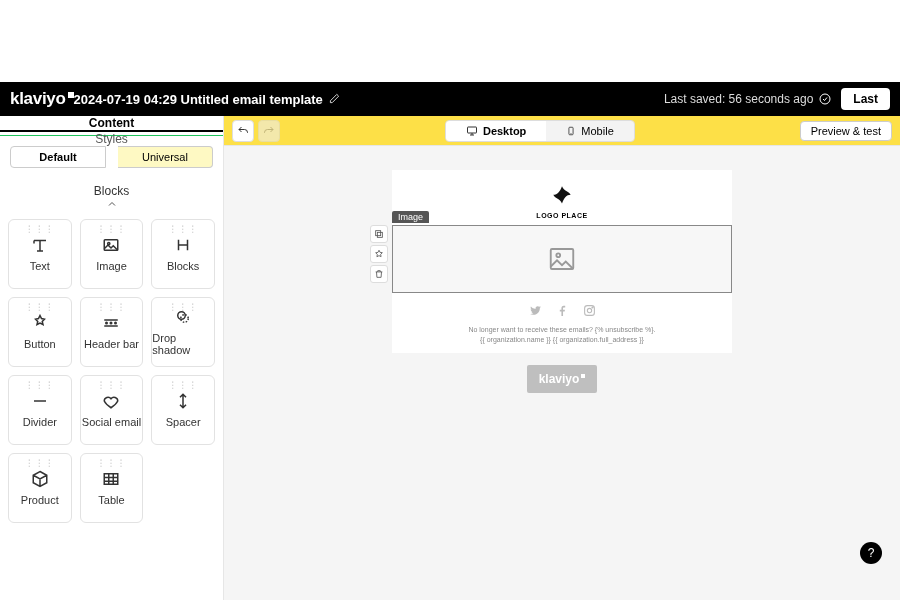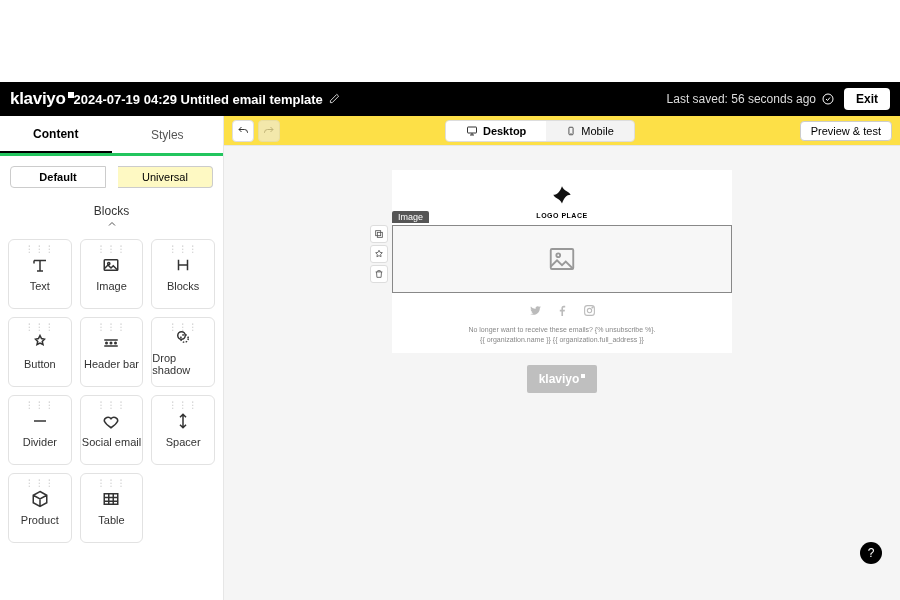--- a/index.html
+++ b/index.html
@@ -14,21 +14,21 @@
   .title { font-weight: 600; font-size: 13px; display:flex; align-items:center; }
   .pencil { margin-left:6px; opacity:.9; }
   .topbar-spacer { flex: 1; }
   .lastsaved { font-size: 12px; color:#ddd; display:flex; align-items:center; }
   .check-circ { margin-left:6px; display:inline-flex; }
   .exit-btn { margin-left: 10px; background: #fff; color: #000; border:none; border-radius: 4px; padding: 4px 12px; font-size: 12px; font-weight:600; cursor:pointer; }
 
   
   .body { flex:1; display:flex; min-height:0; }
   .sidebar { width: 224px; border-right:1px solid #e6e6e6; display:flex; flex-direction:column; background:#fff; }
-  .tabs1 { display:flex; height:40px; border-bottom:3px solid #22c55e; }
+  .tabs1 { display:flex; height:20px; border-bottom:1px solid #22c55e;flex-direction:column; }
   .tab1 { flex:1; display:flex; align-items:center; justify-content:center; font-size:12px; color:#555; cursor:pointer; }
   .tab1.active { color:#000; border-bottom:2px solid #000; font-weight:600; }
   .subtabs { display:flex; padding:10px; gap:12px; }
   .subtab { flex:1; font-size:11px; text-align:center; padding:4px 0; border:1px solid #ccc; cursor:pointer; background:#fef9c3; }
   .subtab.active { background:#fff; font-weight:600; }
   .subtab:first-child { border-radius:4px 0 0 4px; }
   .subtab:last-child { border-radius:0 4px 4px 0; border-left:none; }
   .blocks-head { display:flex; align-items:center; justify-content:space-between; padding:6px 12px; font-size:12px; color:#333;flex-direction:column; }
   .chev { cursor:pointer; }
   .block-grid { padding: 0 8px; display:grid; grid-template-columns: repeat(3, 1fr); gap:8px; }
@@ -89,21 +89,21 @@
     <div class="topbar-spacer"></div>
     <div class="lastsaved">
       <span>Last saved: 56 seconds ago</span>
       <span class="check-circ">
         <svg width="12" height="12" viewBox="0 0 24 24" fill="none" stroke="#fff" stroke-width="2">
             <circle cx="12" cy="12" r="10"></circle>
             <path d="M8 12l3 3 5-6"></path>
           </svg>
       </span>
     </div>
-    <button class="exit-btn">Exit</button>
+    <button class="exit-btn">Last</button>
   </div>
 
   <div class="body">
 
     <div class="sidebar">
       <div class="tabs1">
         <div class="tab1 active">Content</div>
         <div class="tab1">Styles</div>
       </div>
       <div class="subtabs">

